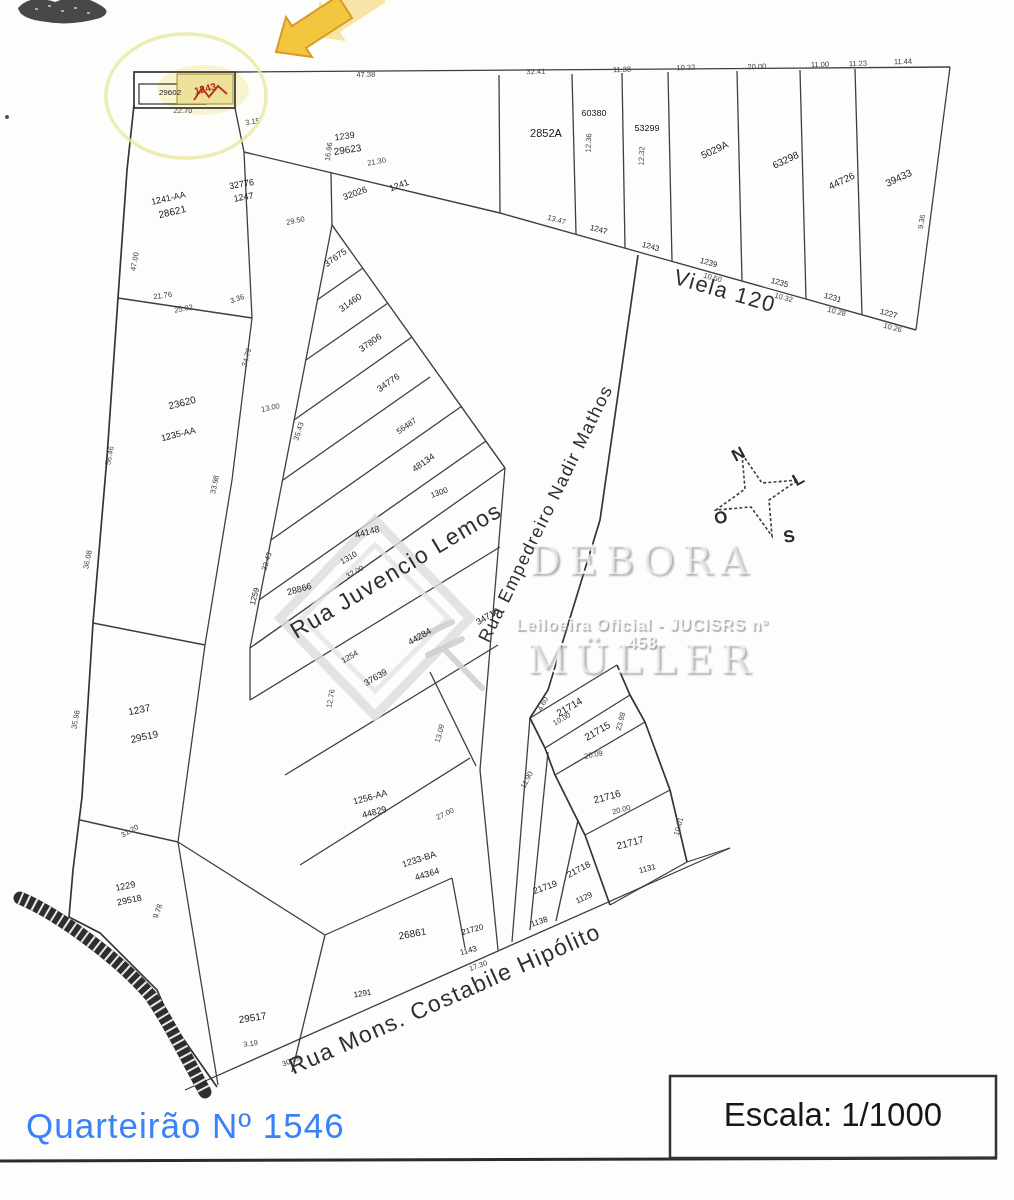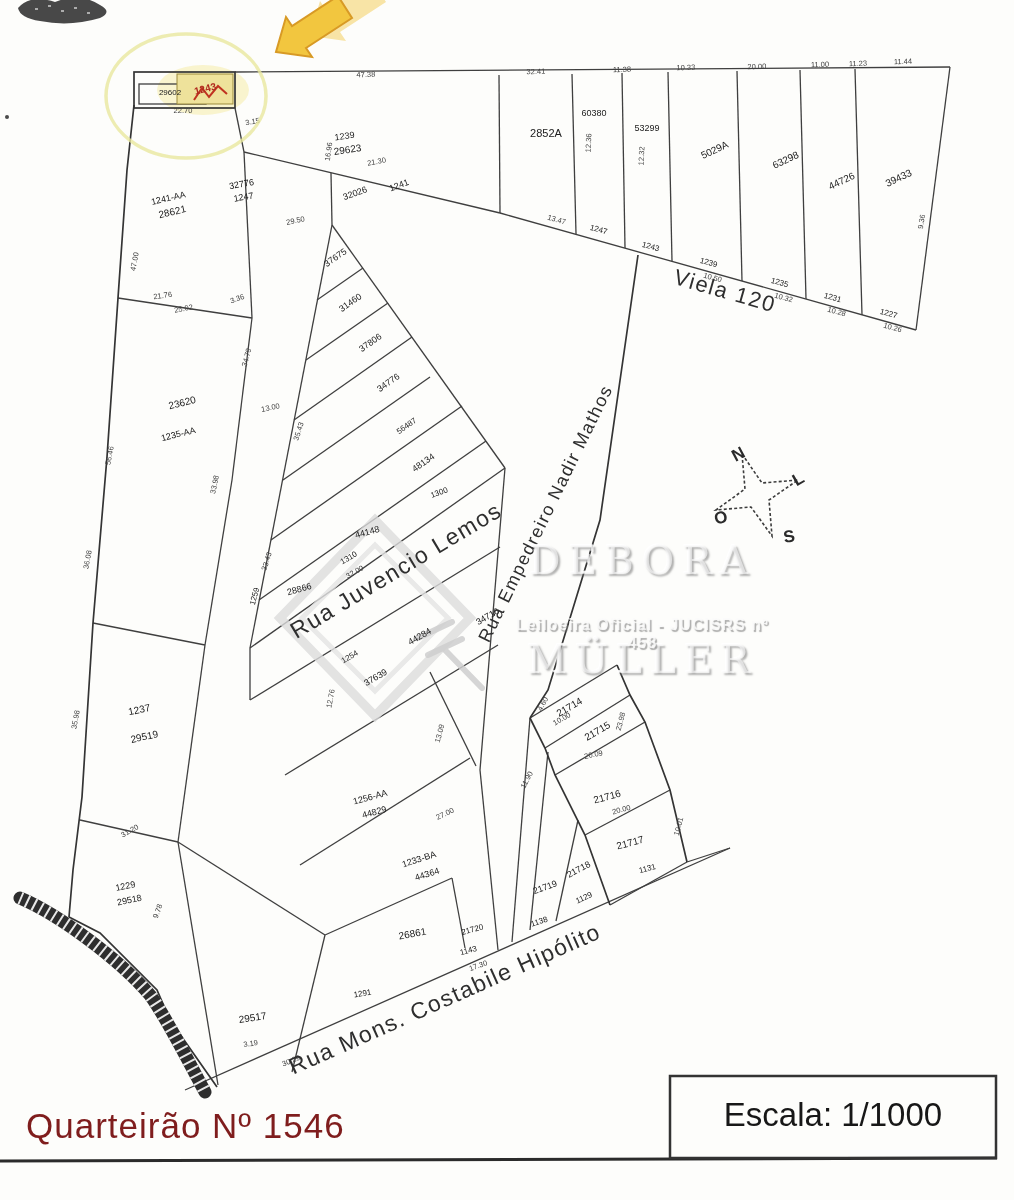--- a/index.html
+++ b/index.html
@@ -17,21 +17,21 @@
   .compass{fill:#2b2b2b;font-weight:bold;font-size:17px;}
   .red-lot{font-size:10px;font-weight:bold;}
   .wm{position:absolute;left:500px;width:285px;text-align:center;pointer-events:none;
       font-family:"DejaVu Serif",serif;font-weight:normal;font-size:39px;letter-spacing:8px;
       color:rgba(250,250,250,0.62);
       text-shadow:2px 2px 2px rgba(125,125,125,0.6), -1px -1px 1px rgba(255,255,255,0.95);}
   #wm1{top:538px;} #wm2{top:594px;margin-top:43px;}
   #wm3{top:616px;font-family:"Liberation Sans",sans-serif;font-size:16px;font-weight:bold;
        letter-spacing:1px;color:rgba(250,250,250,0.85);
        text-shadow:1.5px 1.5px 1px rgba(120,120,120,0.6);}
-  #footer-block{position:absolute;left:26px;top:1106px;font-size:35px;color:#7f1d1d;letter-spacing:1px;}
+  #footer-block{position:absolute;left:26px;top:1106px;font-size:35px;color:#3b82f6;letter-spacing:1px;}
   #footer-scale{position:absolute;left:670px;top:1096px;width:326px;text-align:center;font-size:33px;color:#171717;}
 </style>
 </head>
 <body>
 
 <div id="sheet">
   <svg id="map-svg" width="1014" height="1200" viewBox="0 0 1014 1200">
 
     <ellipse cx="203" cy="90" rx="46" ry="25" fill="#f3e58b" opacity="0.4"></ellipse>
 

